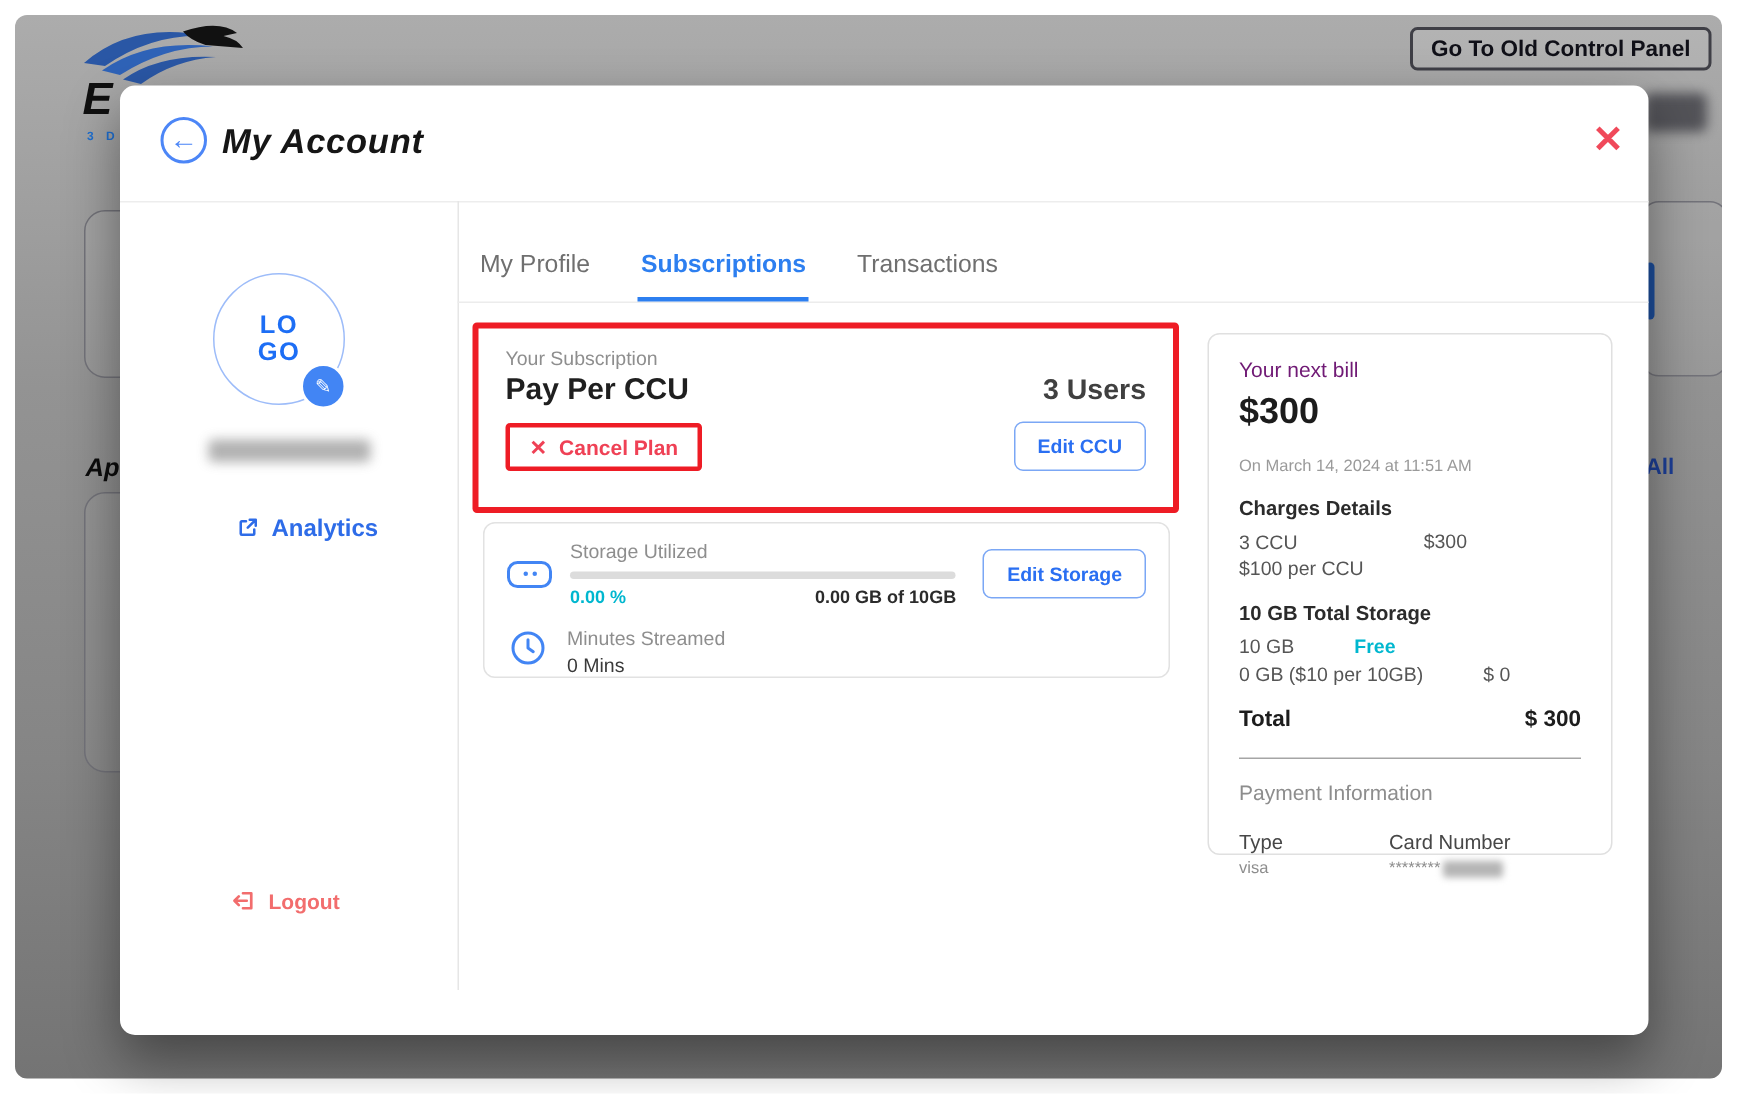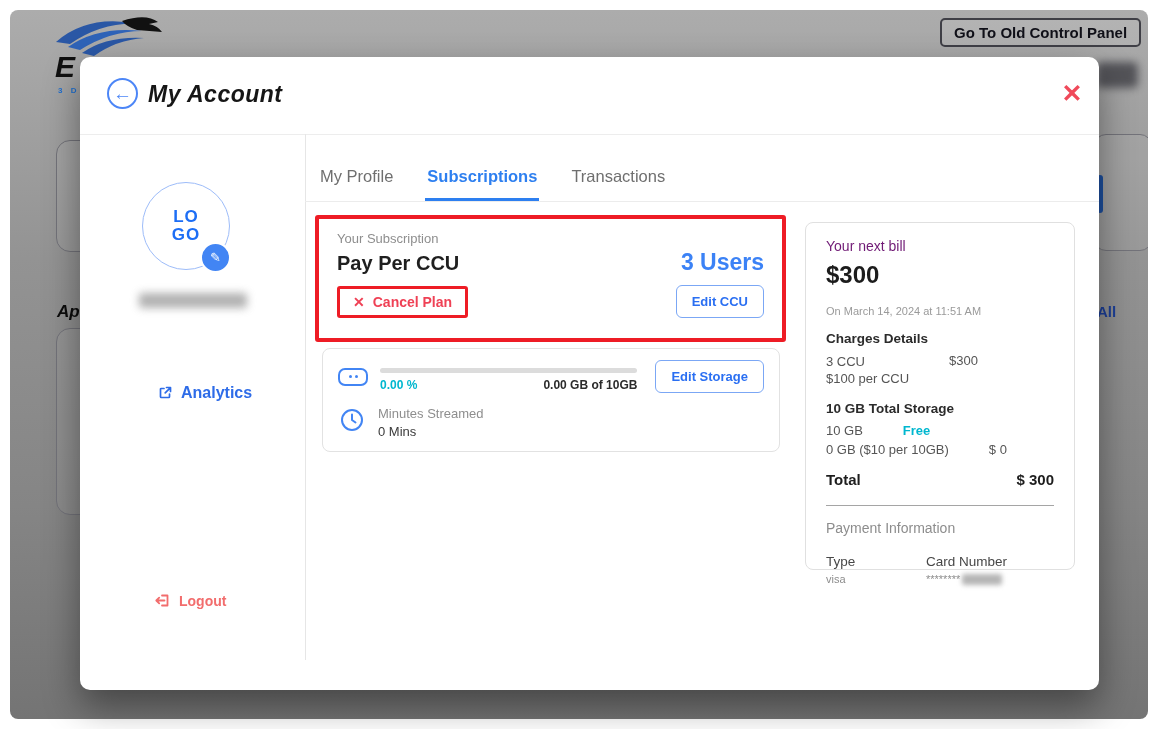--- a/index.html
+++ b/index.html
@@ -52,37 +52,37 @@
     border:1px solid #9dbcf9;display:flex;flex-direction:column;align-items:center;justify-content:center;
     box-sizing:border-box;
   }
   .avatar span{color:#1d6ef5;font-weight:800;font-size:17px;line-height:18px;letter-spacing:1px;}
   .avatar-edit{
     position:absolute;left:120px;top:185px;width:31px;height:31px;border-radius:50%;background:#4285f4;
     border:2px solid #fff;color:#fff;font-size:13px;display:flex;align-items:center;justify-content:center;
     cursor:pointer;box-sizing:border-box;
   }
   .name-blur{position:absolute;left:59px;top:236px;width:108px;height:15px;background:#828282;border-radius:3px;filter:blur(4px);opacity:.62;}
-  .analytics-link{position:absolute;left:77px;top:287px;display:flex;align-items:center;gap:8px;color:#2e6ce8;font-size:16px;font-weight:700;cursor:pointer;margin-top:40px;}
+  .analytics-link{position:absolute;left:77px;top:287px;display:flex;gap:8px;color:#2e6ce8;font-size:16px;font-weight:700;cursor:pointer;}
   .logout-link{position:absolute;left:74px;top:535px;display:flex;align-items:center;gap:8px;color:#f26d6d;font-size:14px;font-weight:700;cursor:pointer;}
 
   
   .tabs{position:absolute;left:225px;top:77px;right:0;height:68px;display:flex;align-items:flex-end;padding-left:13px;border-bottom:1px solid #ececec;box-sizing:border-box;}
   .tab{font-size:16.5px;color:#6f6f6f;padding:0 2px 12px;margin-right:30px;border-bottom:3px solid transparent;cursor:pointer;}
   .tab.active{color:#2d7ff0;border-bottom-color:#2d7ff0;font-weight:600;}
 
   
   .sub-card{
     position:absolute;left:235px;top:158px;width:471px;height:127px;background:#fff;
     border:4px solid #ee1c25;border-radius:3px;box-sizing:border-box;padding:12px 18px 10px;
   }
   .sub-label{font-size:13px;color:#8e8e8e;}
   .sub-row{display:flex;justify-content:space-between;align-items:baseline;margin-top:3px;}
   .sub-plan{font-size:20px;font-weight:800;color:#1f1f1f;}
-  .sub-users{font-size:23px;font-weight:800;color:#3b82f6;}
+  .sub-users{font-size:19px;font-weight:800;color:#404040;}
   .sub-actions{display:flex;justify-content:space-between;align-items:center;margin-top:9px;}
   .cancel-annot{
     border:3px solid #ee1c25;border-radius:3px;padding:5px 13px;display:flex;align-items:center;gap:8px;cursor:pointer;
   }
   .cancel-x{color:#ef4155;font-size:14px;font-weight:700;line-height:1;}
   .cancel-label{color:#ef4155;font-size:14px;font-weight:700;}
   .btn-blue{
     border:1px solid #7ba7f5;border-radius:6px;padding:8px 15px;color:#2a6ff2;font-size:13px;font-weight:700;
     background:#fff;cursor:pointer;white-space:nowrap;
   }
@@ -215,20 +215,21 @@
     </div>
   </div>
 
   <div class="storage-card">
     <div class="st-row1">
       <div class="st-icon">
           <i></i>
           <i></i>
         </div>
       <div class="st-mid">
+        <div class="st-label">Storage Utilized</div>
         <div class="st-track">
             <div class="st-fill"></div>
           </div>
         <div class="st-nums">
           <span class="st-pct">0.00 %</span>
           <span class="st-usage">0.00 GB of 10GB</span>
         </div>
       </div>
       <div class="btn-blue st-btn">Edit Storage</div>
     </div>

